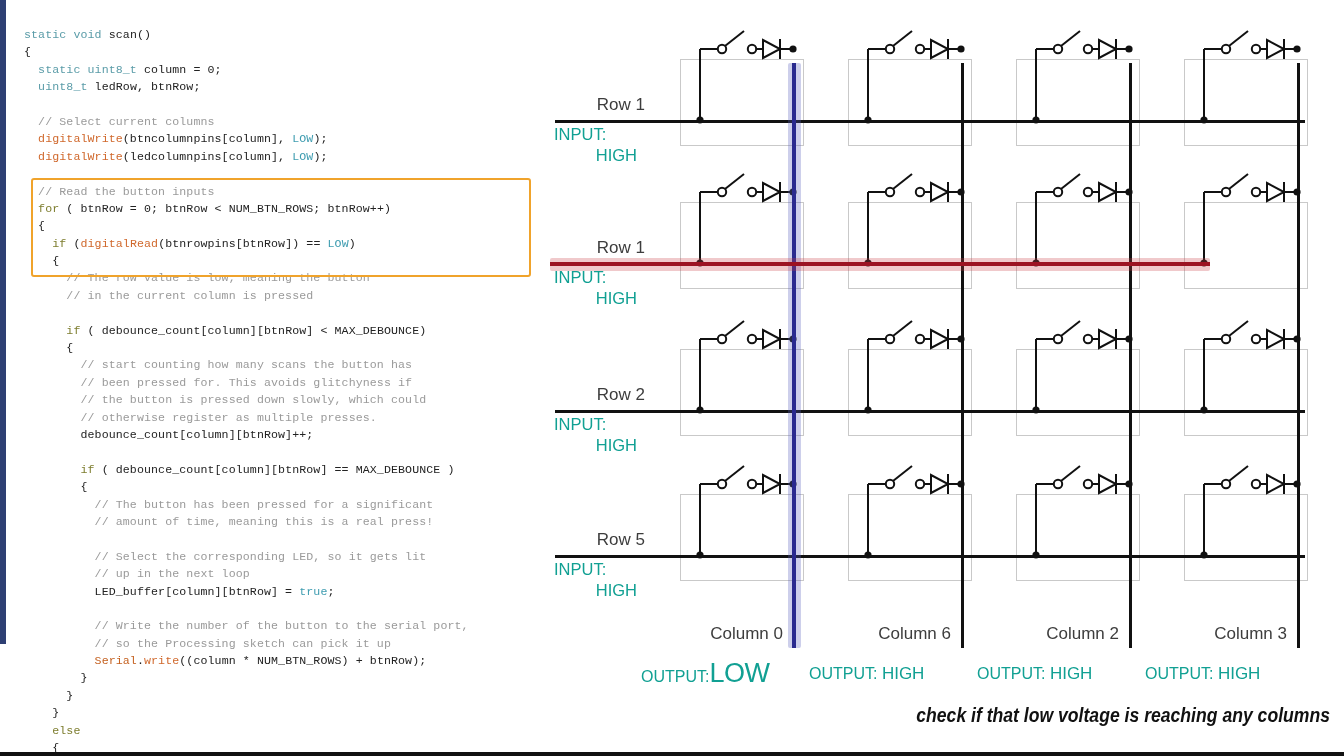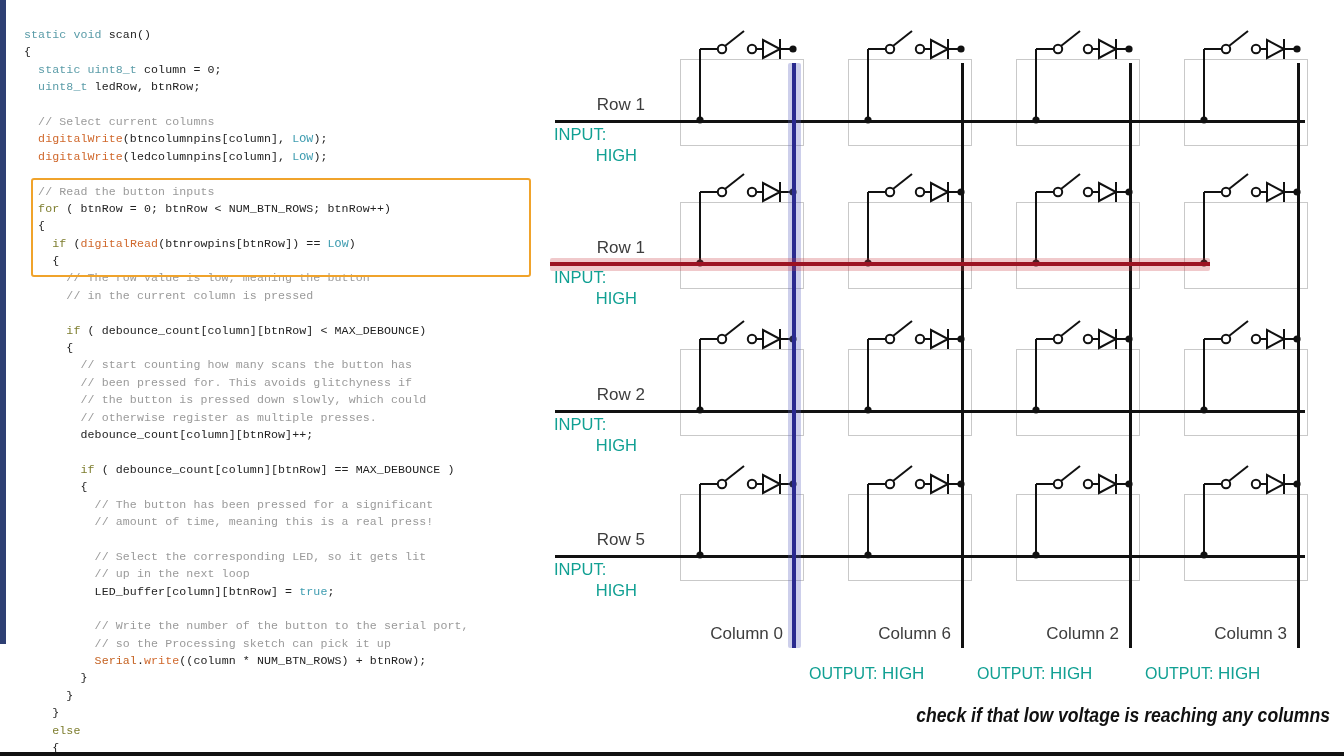--- a/index.html
+++ b/index.html
@@ -346,20 +346,21 @@
       <div class="rowstate" style="left: 14px; top: 414px; width: 92px; z-index: 7;">
         <span class="l1">INPUT:</span>
         <span class="l2">HIGH</span>
       </div>
       <div class="rowlabel" style="left: 0px; top: 530px; width: 105px; z-index: 7;">Row 5</div>
       <div class="rowstate" style="left: 14px; top: 559px; width: 92px; z-index: 7;">
         <span class="l1">INPUT:</span>
         <span class="l2">HIGH</span>
       </div>
       <div class="collabel" style="left: 93px; top: 624px; width: 150px; z-index: 7;">Column 0</div>
+      <div class="colstate" style="left: 101px; top: 658px; width: 200px; z-index: 7;"><span>OUTPUT:</span><span class="big">LOW</span></div>
       <div class="collabel" style="left: 261px; top: 624px; width: 150px; z-index: 7;">Column 6</div>
       <div class="colstate" style="left: 269px; top: 664px; width: 200px; z-index: 7;"><span>OUTPUT: </span><span class="val">HIGH</span></div>
       <div class="collabel" style="left: 429px; top: 624px; width: 150px; z-index: 7;">Column 2</div>
       <div class="colstate" style="left: 437px; top: 664px; width: 200px; z-index: 7;"><span>OUTPUT: </span><span class="val">HIGH</span></div>
       <div class="collabel" style="left: 597px; top: 624px; width: 150px; z-index: 7;">Column 3</div>
       <div class="colstate" style="left: 605px; top: 664px; width: 200px; z-index: 7;"><span>OUTPUT: </span><span class="val">HIGH</span></div>
     </div>
 
   <div id="caption">check if that low voltage is reaching any columns</div>
   <div id="bottomrule"></div>

